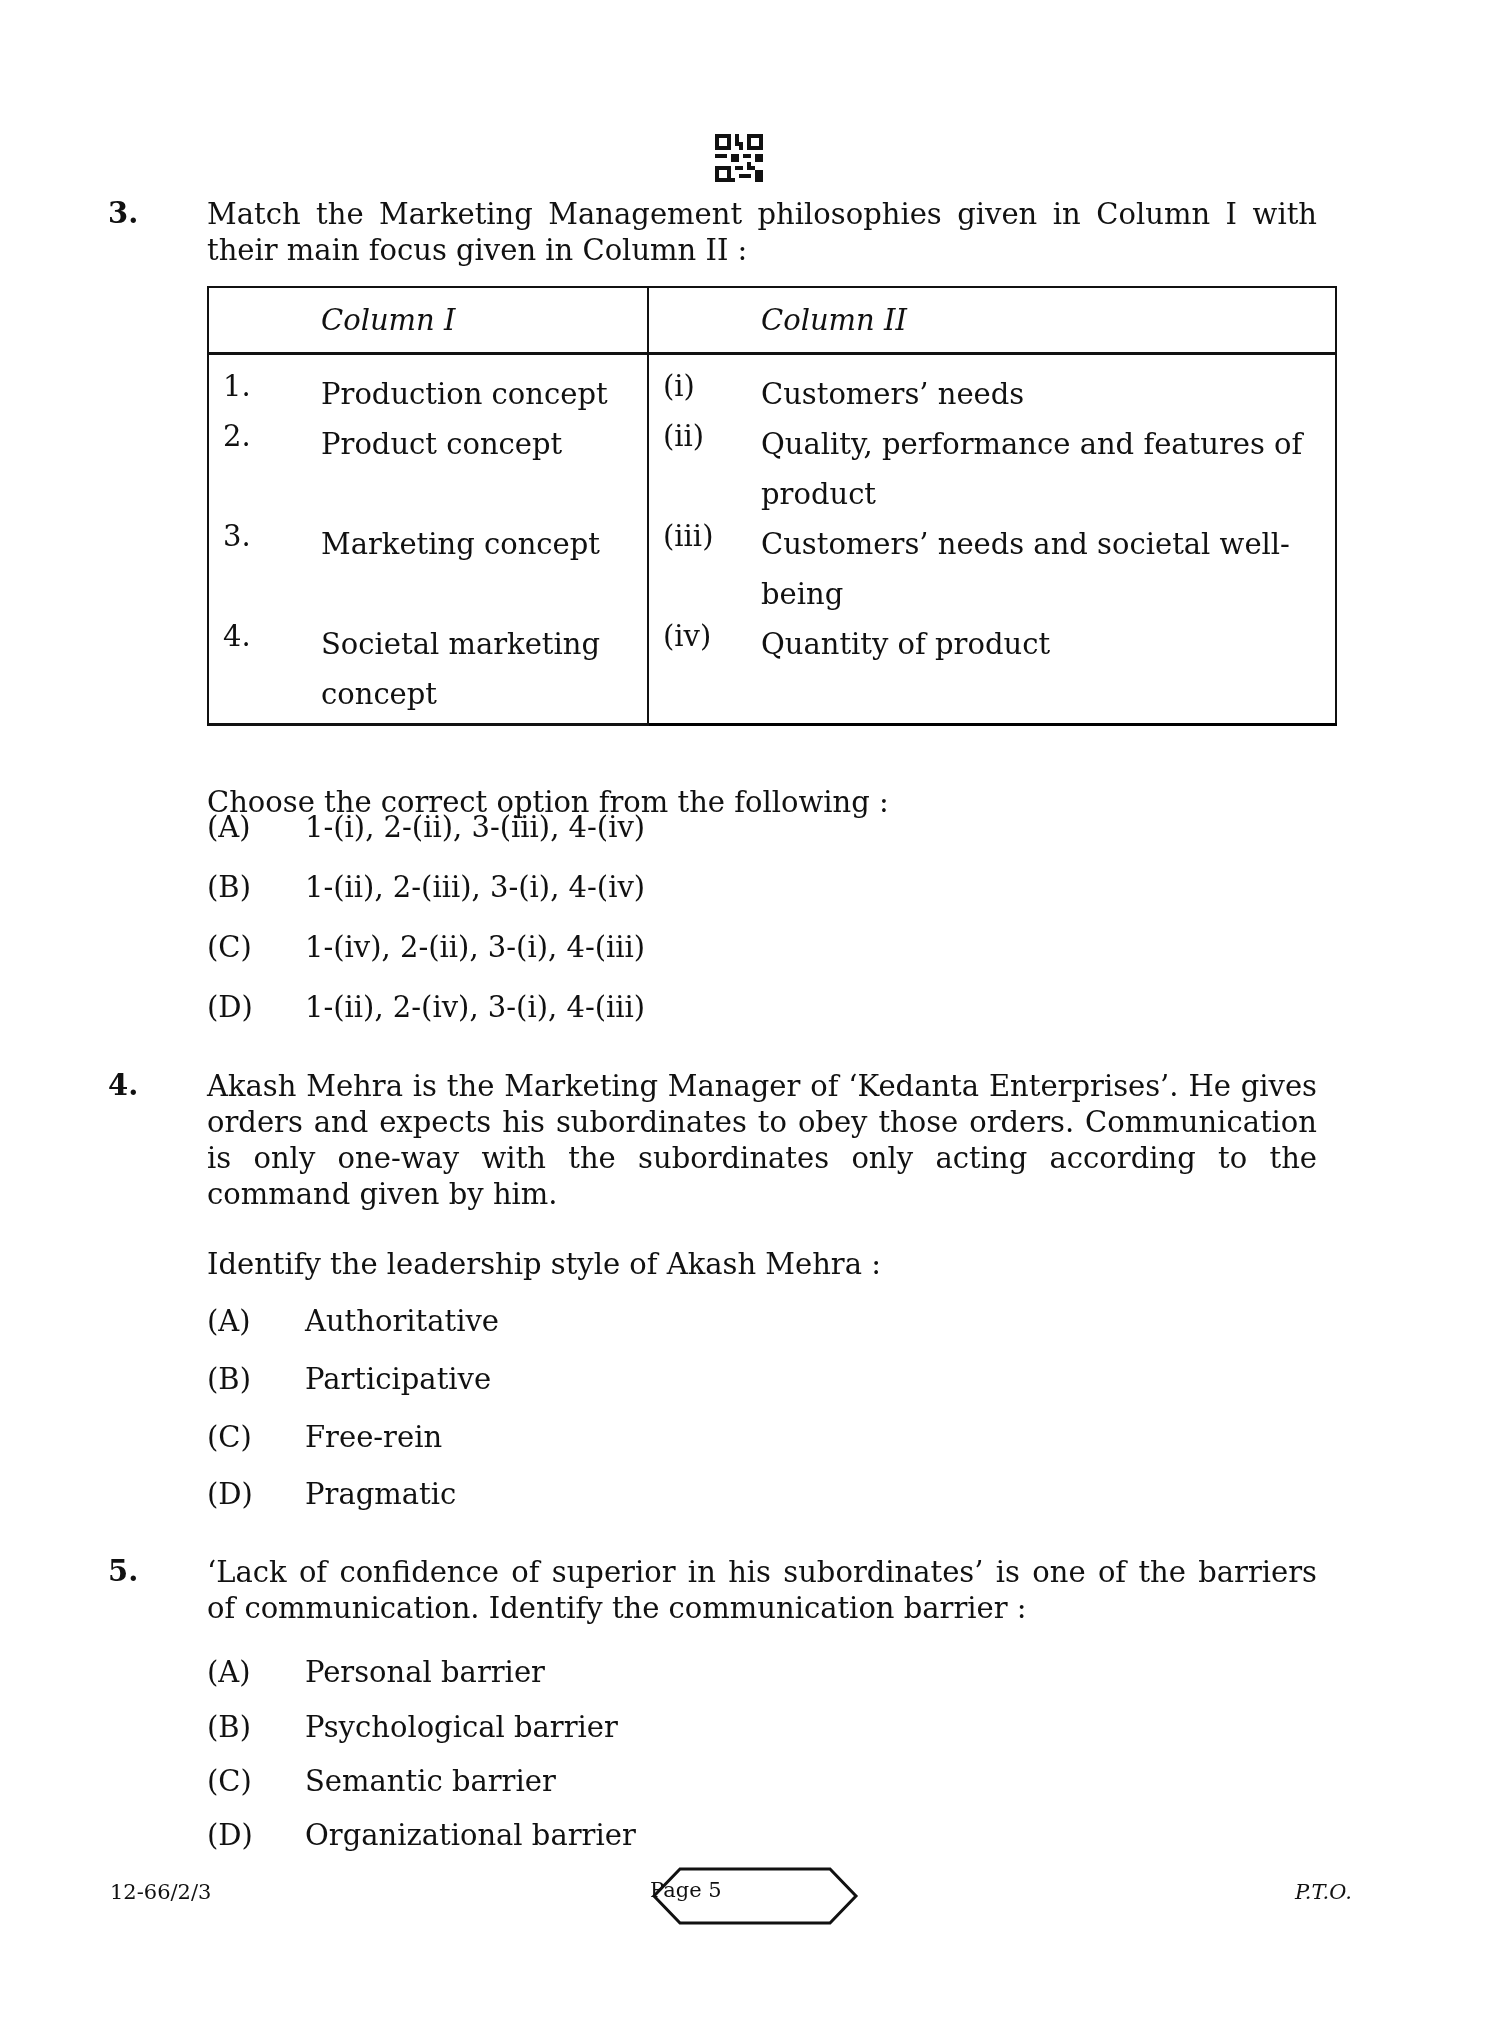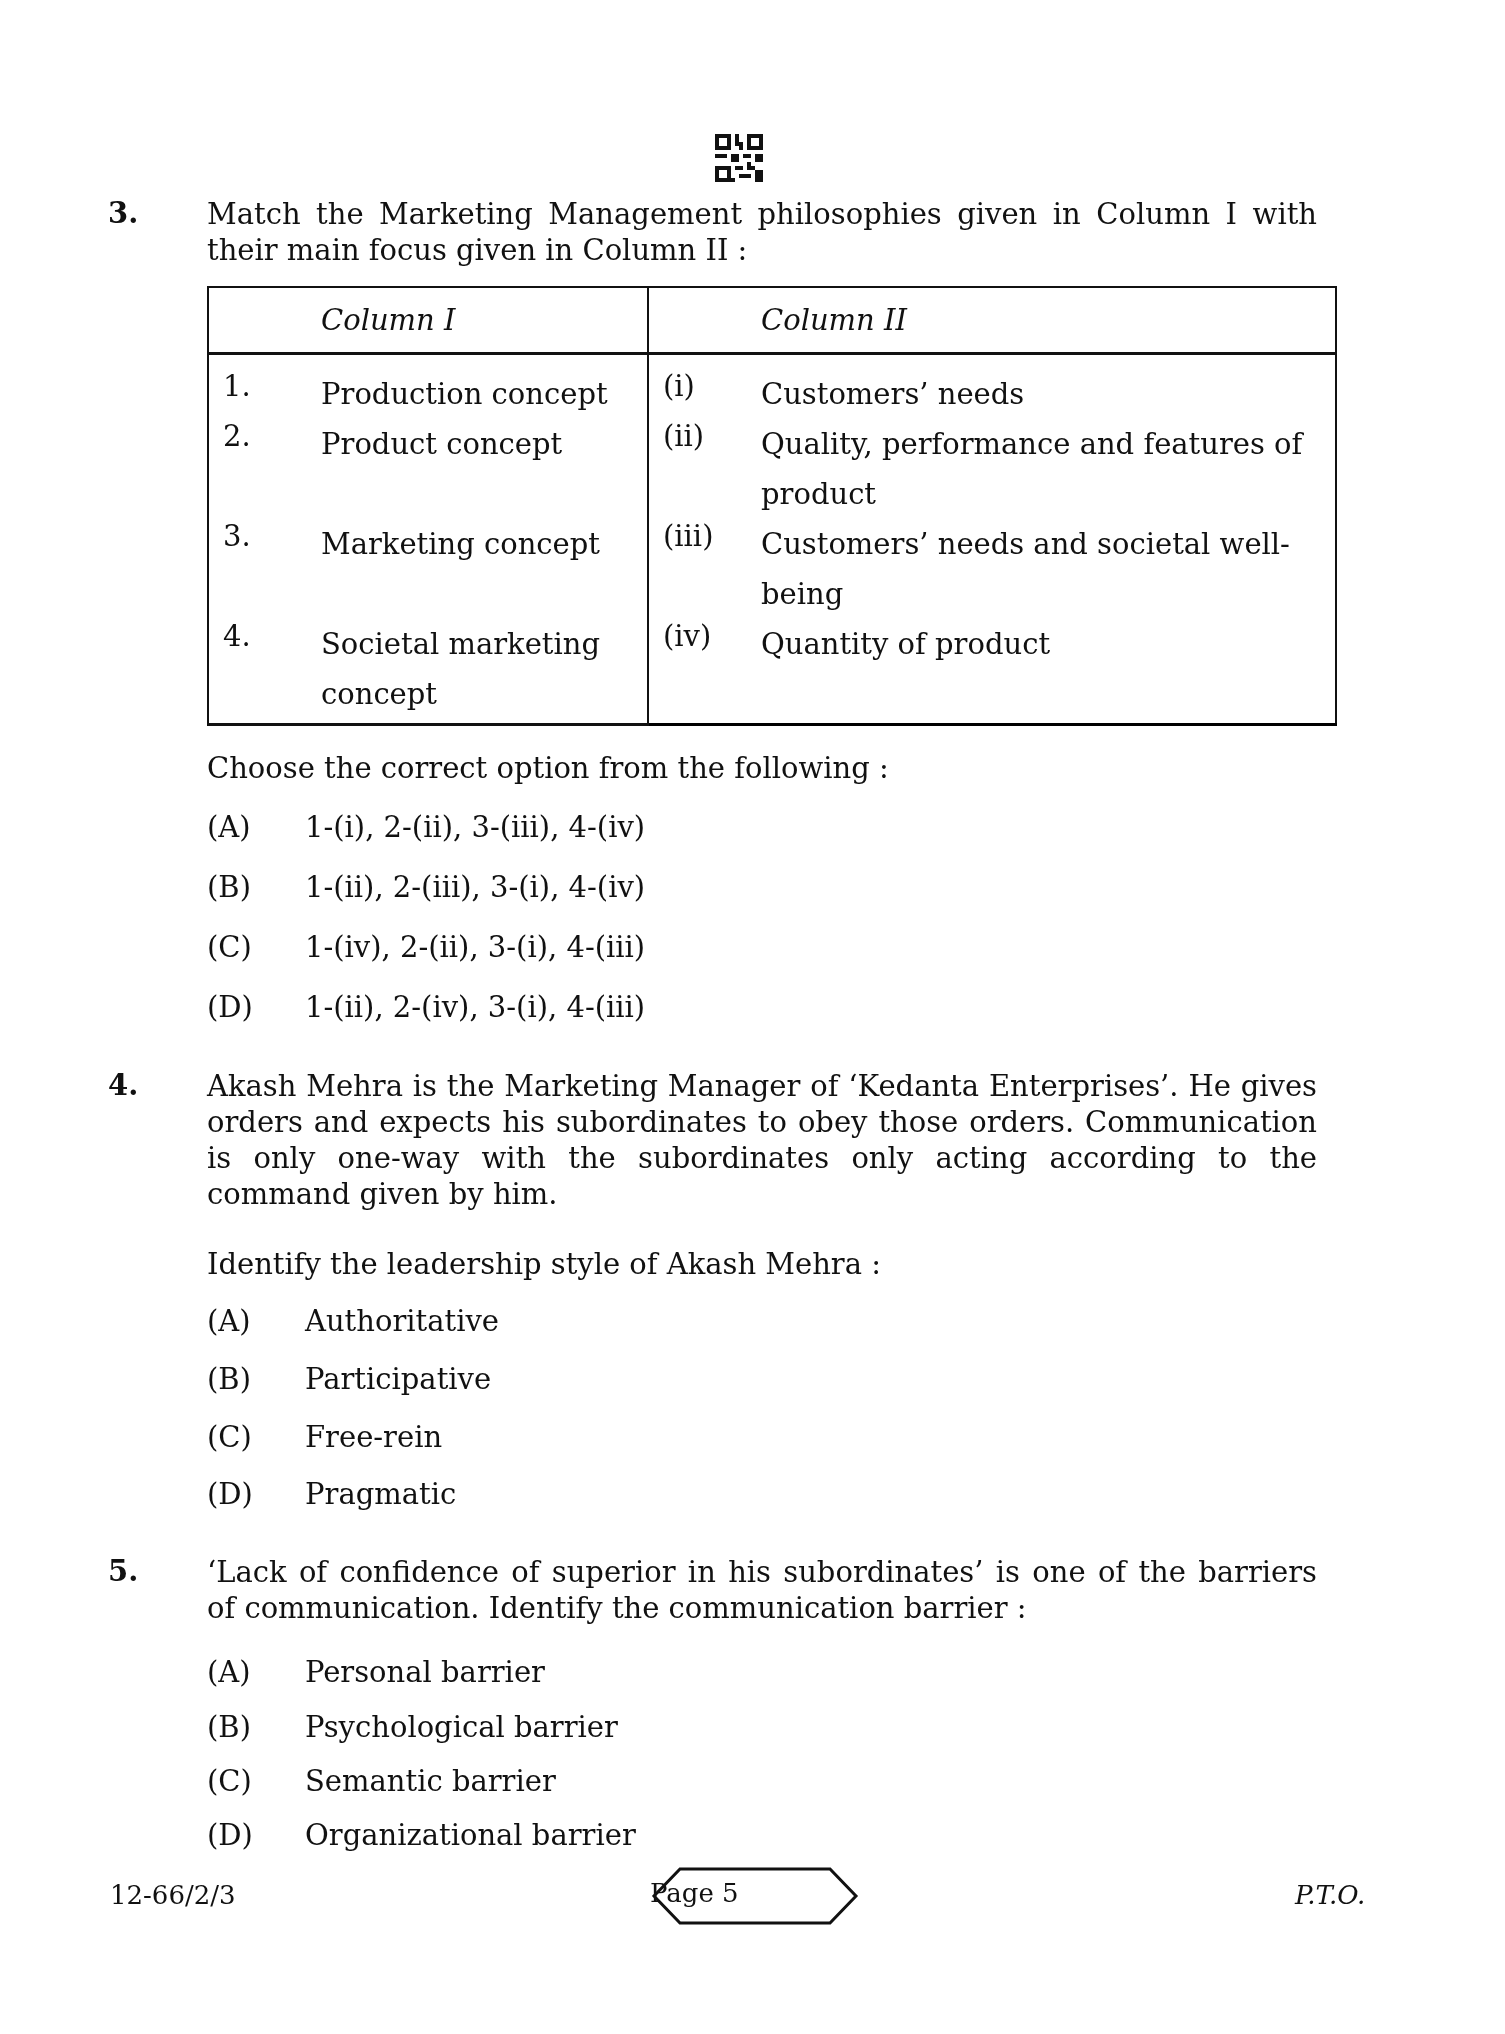--- a/index.html
+++ b/index.html
@@ -15,21 +15,21 @@
   table.match { position: absolute; left: 207px; top: 286px; width: 1130px;
      border-collapse: collapse; font-size: 29px; }
   table.match td, table.match th { vertical-align: top; padding: 0; }
   .match .hdr th { font-style: italic; font-weight: normal; text-align: left;
      height: 64px; vertical-align: middle; border-bottom: 3px solid #111; }
   .match .c1 { border-left: 2px solid #111; width: 438px; }
   .match .c2 { border-left: 2px solid #111; border-right: 2px solid #111; }
   .cellrow { display: flex; }
   .cellrow .n { width: 98px; padding-left: 14px; flex: none; }
   .cellrow .t { flex: 1; padding-right: 14px; line-height: 50px; }
-  .footer { font-size: 26px; }
+  .footer { font-size: 21px; }
 </style>
 </head>
 <body>
 
 <svg class="abs qr" viewBox="0 0 12 12">
   <rect x="0" y="0" width="12" height="12" fill="#fff"></rect>
   <rect x="0" y="0" width="4" height="4" fill="#111"></rect>
     <rect x="1" y="1" width="2" height="2" fill="#fff"></rect>
   <rect x="8" y="0" width="4" height="4" fill="#111"></rect>
     <rect x="9" y="1" width="2" height="2" fill="#fff"></rect>
@@ -120,21 +120,21 @@
     <td class="c2" style="border-bottom:3px solid #000000; padding-bottom:4px;">
           <div class="cellrow">
             <span class="n">(iv)</span>
             <span class="t">Quantity of product</span>
           </div>
         </td>
   </tr>
 </tbody>
   </table>
 
-<div class="abs qtext" style="left:207px; top:750px;">Choose the correct option from the following :</div>
+<div class="abs qtext" style="left:207px; top:784px;">Choose the correct option from the following :</div>
 <div class="abs opt" style="left:207px; top:810px;">
     <span class="lbl">(A)</span>
     <span class="val">1-(i),  2-(ii),  3-(iii), 4-(iv)</span>
   </div>
 <div class="abs opt" style="left:207px; top:870px;">
     <span class="lbl">(B)</span>
     <span class="val">1-(ii),  2-(iii),  3-(i), 4-(iv)</span>
   </div>
 <div class="abs opt" style="left:207px; top:930px;">
     <span class="lbl">(C)</span>

